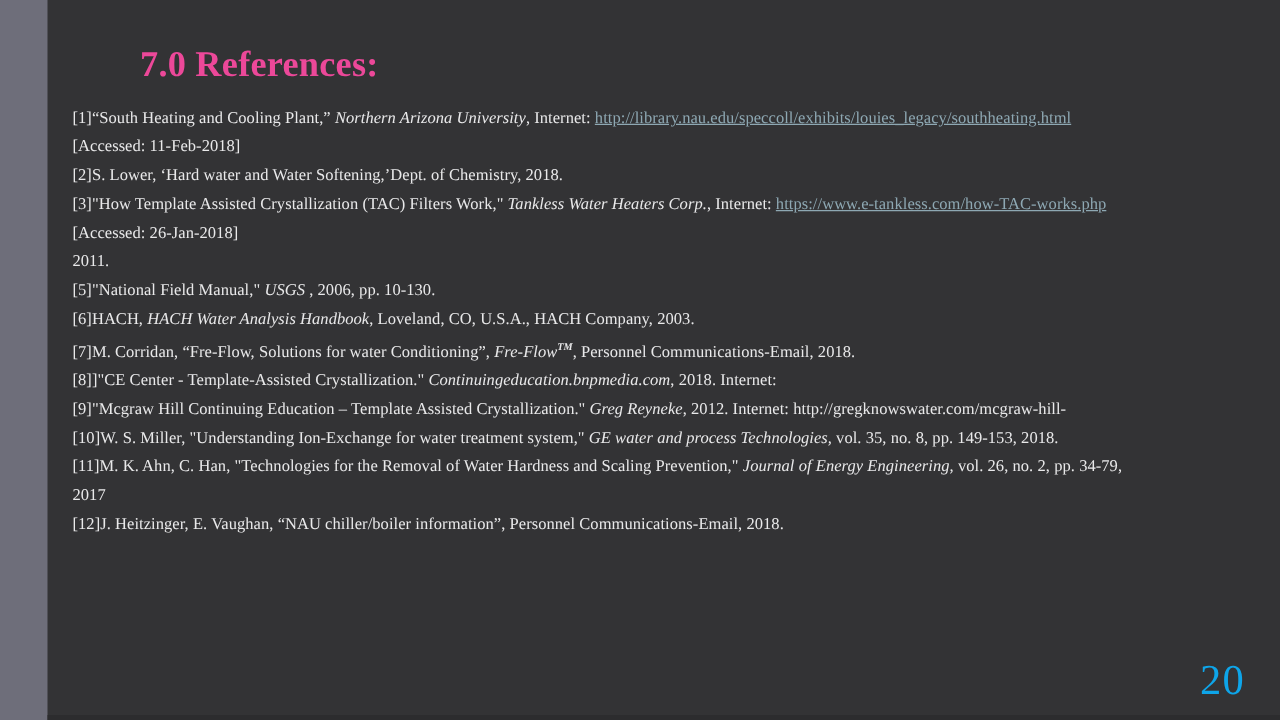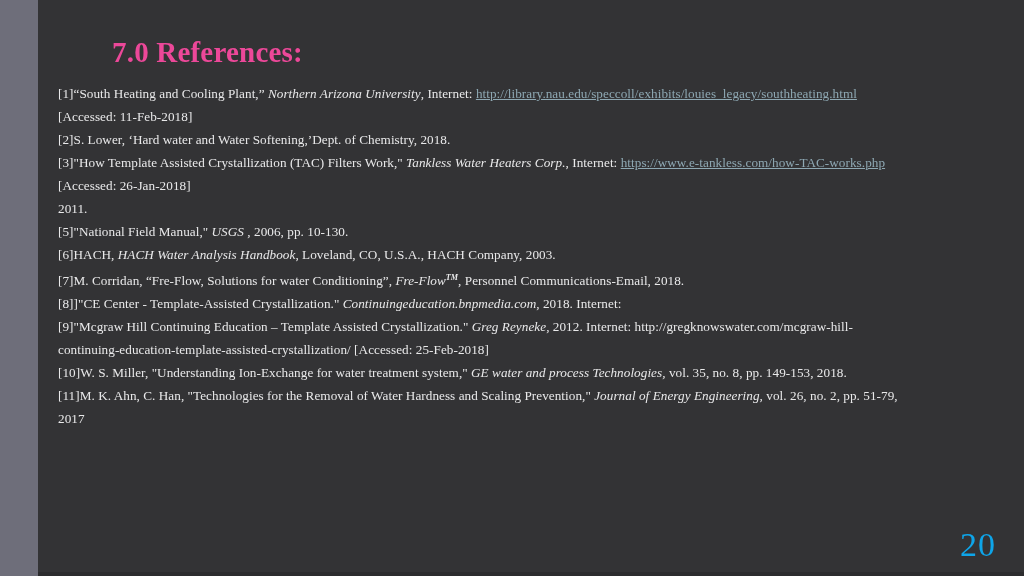--- a/index.html
+++ b/index.html
@@ -104,24 +104,24 @@
         <div class="ref-line"><span>[Accessed: 11-Feb-2018]</span></div>
         <div class="ref-line"><span>[2]S. Lower, ‘Hard water and Water Softening,’Dept. of Chemistry, 2018.</span></div>
         <div class="ref-line"><span>[3]"How Template Assisted Crystallization (TAC) Filters Work," </span><i>Tankless Water Heaters Corp.</i><span>, Internet: </span><a class="lnk" href="#">https://www.e-tankless.com/how-TAC-works.php</a></div>
         <div class="ref-line"><span>[Accessed: 26-Jan-2018]</span></div>
         <div class="ref-line"><span>2011.</span></div>
         <div class="ref-line"><span>[5]"National Field Manual," </span><i>USGS</i><span> , 2006, pp. 10-130.</span></div>
         <div class="ref-line"><span>[6]HACH, </span><i>HACH Water Analysis Handbook</i><span>, Loveland, CO, U.S.A., HACH Company, 2003.</span></div>
         <div class="ref-line"><span>[7]M. Corridan, “Fre-Flow, Solutions for water Conditioning”, </span><i>Fre-Flow</i><sup class="ital">TM</sup><span>, Personnel Communications-Email, 2018.</span></div>
         <div class="ref-line"><span>[8]]"CE Center - Template-Assisted Crystallization." </span><i>Continuingeducation.bnpmedia.com</i><span>, 2018. Internet:</span></div>
         <div class="ref-line"><span>[9]"Mcgraw Hill Continuing Education – Template Assisted Crystallization." </span><i>Greg Reyneke</i><span>, 2012. Internet: http://gregknowswater.com/mcgraw-hill-</span></div>
-        <div class="ref-line"><span>continuing-education-template-assisted-crystallization/ [Accessed: 25-Feb-2018]</span></div>
         <div class="ref-line"><span>[10]W. S. Miller, "Understanding Ion-Exchange for water treatment system," </span><i>GE water and process Technologies,</i><span> vol. 35, no. 8, pp. 149-153, 2018.</span></div>
-        <div class="ref-line"><span>[11]M. K. Ahn, C. Han, "Technologies for the Removal of Water Hardness and Scaling Prevention," </span><i>Journal of Energy Engineering,</i><span> vol. 26, no. 2, pp. 51-79,</span></div>
+        <div class="ref-line"><span>[11]M. K. Ahn, C. Han, "Technologies for the Removal of Water Hardness and Scaling Prevention," </span><i>Journal of Energy Engineering,</i><span> vol. 26, no. 2, pp. 34-79,</span></div>
         <div class="ref-line"><span>2017</span></div>
+        <div class="ref-line"><span>[12]J. Heitzinger, E. Vaughan, “NAU chiller/boiler information”, Personnel Communications-Email, 2018.</span></div>
       </div>
 
   </div>
 
   <div id="bottom-edge"></div>
 
   <div id="page-number">20</div>
 
 </div>
 

